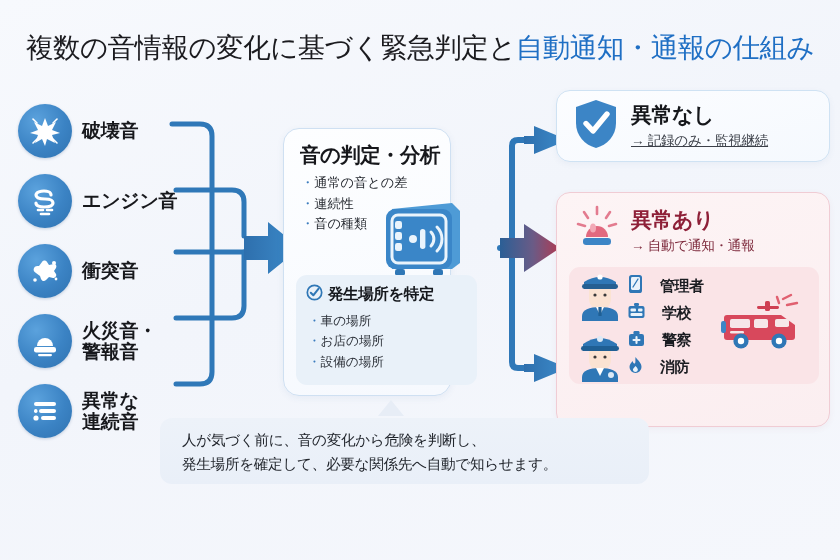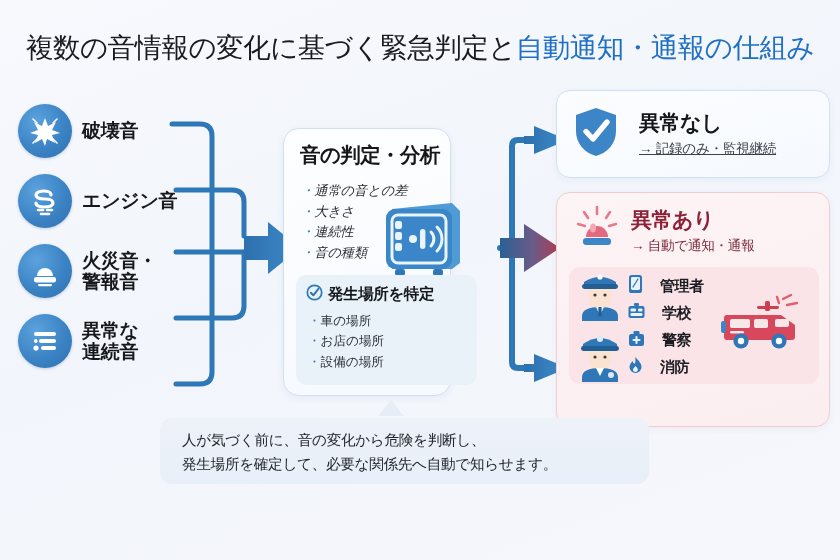--- a/index.html
+++ b/index.html
@@ -50,21 +50,21 @@
     position: absolute; left: 283px; top: 128px; width: 168px; height: 268px;
     background: linear-gradient(170deg, #fdfeff 0%, #f6f9fe 100%);
     border: 1.4px solid #cfe0f2; border-radius: 16px;
     box-shadow: 0 2px 7px rgba(60,100,150,.07);
   }
   .center-title {
     position: absolute; left: 16px; top: 12px;
     font-size: 20.5px; font-weight: 700; color: #16171b; letter-spacing: -0.6px;
   }
   .center-bullets {
-    position: absolute; left: 17px; top: 52px; list-style: none; font-style: italic;
+    position: absolute; left: 17px; top: 44px; list-style: none;
   }
   .center-bullets li {
     font-size: 13.2px; color: #262a31; line-height: 1.56; white-space: nowrap;
   }
   .center-bullets li::before { content: "・"; color: #3b7cbe; }
 
   .safe-icon { position: absolute; left: 98px; top: 72px; }
 
   .locate-box {
     position: absolute; left: 12px; top: 146px; width: 181px; height: 110px;
@@ -76,25 +76,25 @@
     font-size: 15.5px; font-weight: 700; color: #15181d; letter-spacing: -0.4px;
   }
   .locate-bullets { list-style: none; padding: 4px 0 0 12px; }
   .locate-bullets li {
     font-size: 12.6px; color: #2b3038; line-height: 1.62;
   }
   .locate-bullets li::before { content: "・"; color: #3b7cbe; }
 
   
   .panel-normal {
-    position: absolute; left: 556px; top: 90px; width: 274px; height: 88px;
+    position: absolute; left: 556px; top: 90px; width: 274px; height: 72px;
     background: linear-gradient(165deg, #fcfdff 0%, #f5f9fe 100%);
     border: 1.4px solid #cfe2f3; border-radius: 14px;
     box-shadow: 0 2px 6px rgba(60,100,150,.06);
-    display: flex; align-items: center; padding-left: 16px; gap: 20px;
+    display: flex; align-items: center; padding-left: 16px; gap: 12px;
   }
   .panel-normal .txts { margin-top: -2px; }
   .normal-title { font-size: 21px; font-weight: 700; color: #15171b; letter-spacing: -0.5px; }
   .normal-sub { font-size: 13.6px; color: #3c4049; margin-top: 3px; letter-spacing: -0.3px; text-decoration: underline; }
 
   
   .panel-alert {
     position: absolute; left: 556px; top: 192px; width: 274px; height: 235px;
     background: linear-gradient(165deg, #fdf4f5 0%, #fbeef0 100%);
     border: 1.4px solid #f0ccd4; border-radius: 14px;
@@ -211,20 +211,33 @@
           <g stroke="#fff" stroke-width="2.6" stroke-linecap="round">
             <line x1="11" y1="27" x2="16" y2="27"></line>
               <line x1="20" y1="27" x2="25" y2="27"></line>
             <line x1="14" y1="31" x2="22" y2="31"></line>
           </g>
         </svg>
       </div>
       <div class="src-label">エンジン音</div>
     </div>
 
+    <div class="source-row">
+      <div class="src-icon">
+        <svg width="36" height="36" viewBox="0 0 36 36">
+          <path fill="#fff" d="M9 20c-2-1-3-3-2-5s3-2 5-2l3-4c1-2 4-2 5 0l2 3 5-1c2 0 3 2 2 4l-2 3 2 3c1 2-1 4-3 4l-4-1-3 3c-2 2-4 1-5-1l-1-3z"></path>
+          <g fill="#fff">
+            <circle cx="27" cy="10" r="2"></circle>
+              <circle cx="8" cy="27" r="1.8"></circle>
+              <circle cx="29" cy="26" r="1.4"></circle>
+          </g>
+        </svg>
+      </div>
+      <div class="src-label">衝突音</div>
+    </div>
 
     <div class="source-row">
       <div class="src-icon">
         <svg width="36" height="36" viewBox="0 0 36 36">
           <path fill="#fff" d="M10 23a8 8 0 0 1 16 0z"></path>
           <rect fill="#fff" x="7" y="24" width="22" height="5.5" rx="2.2"></rect>
           <rect fill="#fff" x="11" y="31" width="14" height="2.2" rx="1.1"></rect>
         </svg>
       </div>
       <div class="src-label">
@@ -250,21 +263,20 @@
         <div>連続音</div>
       </div>
     </div>
   </div>
 
   <div class="center-card">
     <div class="center-title">音の判定・分析</div>
 
     <ul class="center-bullets">
       <li>通常の音との差</li>
-      <li>大きさ</li>
       <li>連続性</li>
       <li>音の種類</li>
     </ul>
 
     <div class="safe-icon">
       <svg width="84" height="78" viewBox="0 0 84 78">
         <path fill="#4e9bd6" d="M10 8 L70 2 L78 10 L78 62 L70 68 L10 68 Z"></path>
         <rect x="4" y="8" width="66" height="60" rx="9" fill="#3a86c8"></rect>
         <rect x="10" y="14" width="54" height="48" rx="6" fill="none" stroke="#eaf4fc" stroke-width="3"></rect>
         <g fill="#eaf4fc">

